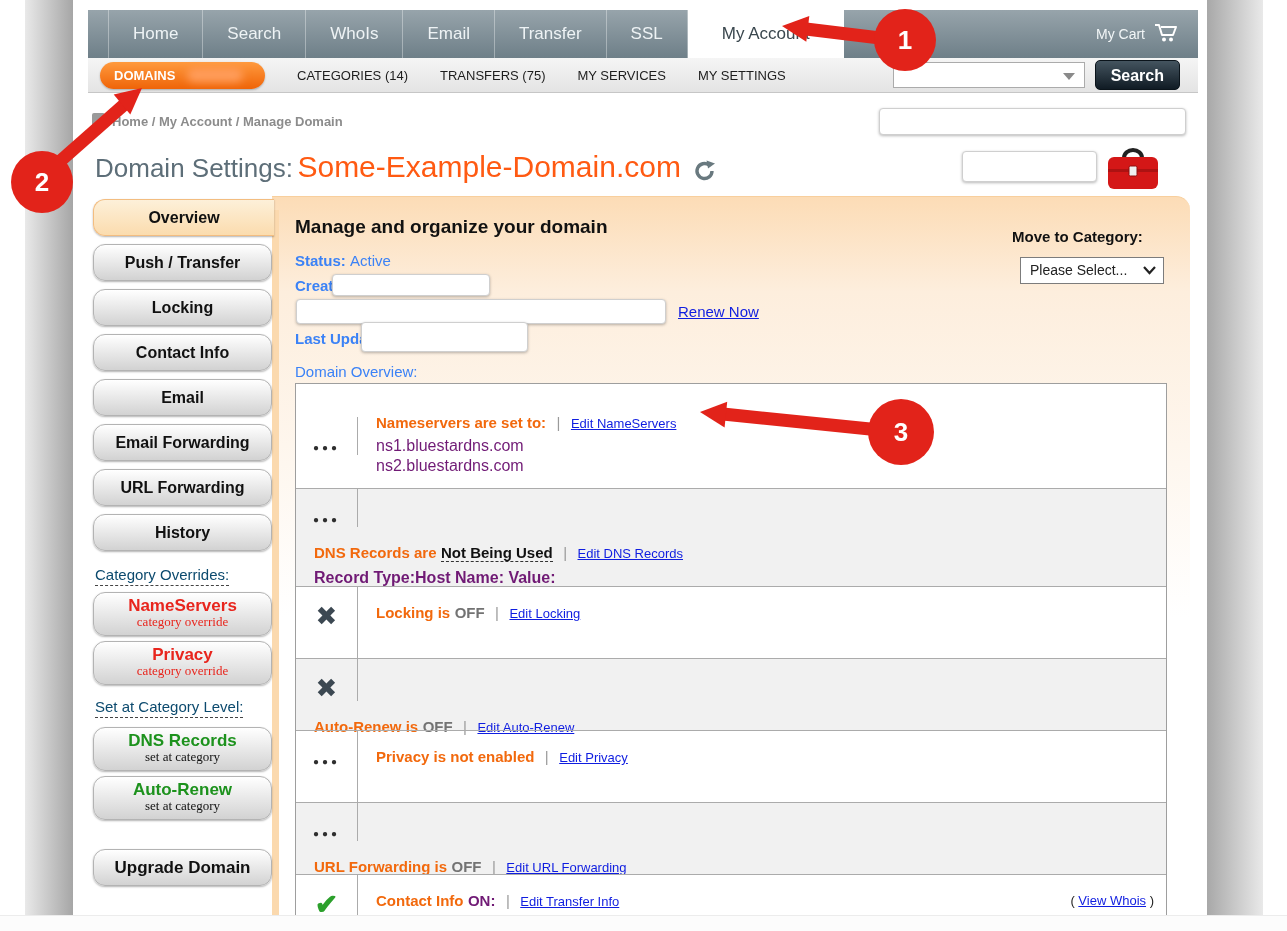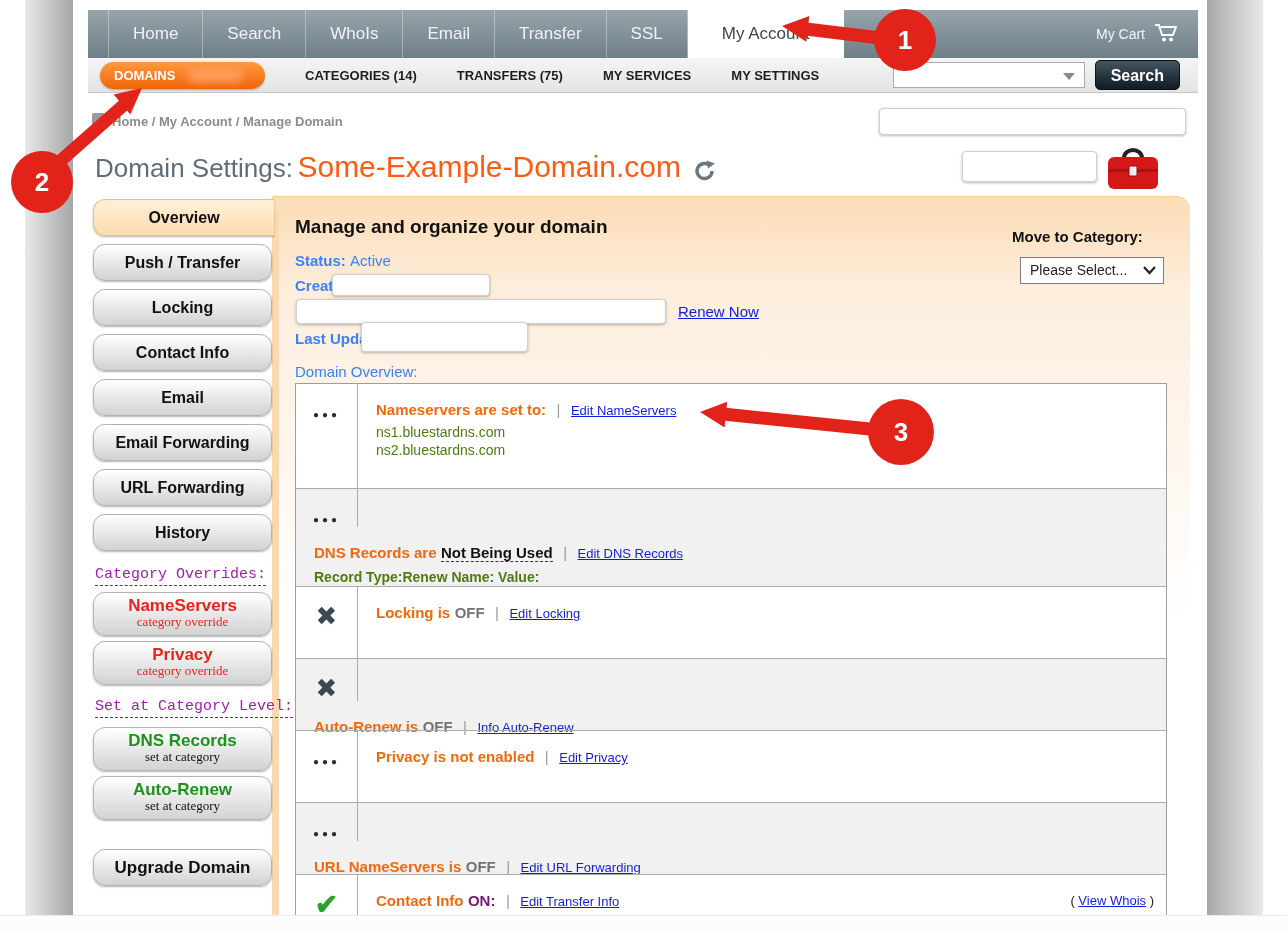--- a/index.html
+++ b/index.html
@@ -22,21 +22,21 @@
 
   
   .subnav { position:absolute; left:88px; top:58px; width:1110px; height:35px;
             background:linear-gradient(#f5f5f5,#e4e4e4); border-bottom:1px solid #c6c6c6;
             display:flex; align-items:center; z-index:3; }
   .domains-pill { margin-left:12px; height:27px; width:165px; border-radius:14px;
                   background:linear-gradient(#ff9a3e,#ef6408); display:flex; align-items:center;
                   padding:0 14px; color:#fff; font-weight:bold; font-size:13px; box-shadow:0 1px 2px rgba(0,0,0,.25); cursor:pointer; }
   .domains-pill .blur { display:inline-block; width:56px; height:14px; margin-left:12px; border-radius:8px;
                         background:#ff9d5c; filter:blur(4px); }
-  .subnav .snitem { margin-left:40px; font-size:13px; font-weight:bold; color:#1d1d1d; cursor:pointer; }
+  .subnav .snitem { margin-left:32px; font-size:13px; font-weight:normal; color:#1d1d1d; cursor:pointer; }
   .sn-search { margin-left:auto; display:flex; align-items:center; gap:10px; padding-right:18px; }
   .combo { width:192px; height:26px; background:#fff; border:1px solid #ababab; position:relative; cursor:pointer; }
   .combo .arr { position:absolute; right:9px; top:10px; width:0; height:0;
                 border-left:6px solid transparent; border-right:6px solid transparent; border-top:7px solid #8a8a8a; }
   .search-btn { height:30px; padding:0 15px; border-radius:5px; background:linear-gradient(#44545f,#101b24);
                 color:#fff; font-weight:bold; font-size:16px; line-height:30px; border:1px solid #0b141b; cursor:pointer; }
 
   
   .crumb { position:absolute; left:112px; top:114px; font-size:13px; font-weight:bold; color:#8c8c8c; z-index:3; }
   .crumb-icon { position:absolute; left:92px; top:113px; width:13px; height:13px; background:#9a9a9a; border-radius:2px; z-index:3; }
@@ -58,48 +58,48 @@
           background:linear-gradient(#ffffff,#d2d2d2); border:1px solid #b3b3b3;
           box-shadow:0 1px 2px rgba(0,0,0,.3); text-align:center; line-height:35px;
           font-size:16px; font-weight:bold; color:#111; cursor:pointer; z-index:3; }
   .sbtn.active { width:181px; background:linear-gradient(#fdf0d9,#fbdcae); border:1px solid #f3bd80; border-right:none;
                  border-radius:12px 0 0 12px; }
   .sbtn.twoline { height:44px; line-height:1.08; padding-top:4px; }
   .sbtn .t1 { display:block; font-size:17px; font-weight:bold; }
   .sbtn .t2 { display:block; font-size:13px; font-weight:normal;font-family:Liberation Serif, serif; }
   .red-t { color:#e8251d; }
   .green-t { color:#1d921d; }
-  .side-label { position:absolute; left:95px; font-size:15px; color:#a21caf; border-bottom:1px dashed #444;
-                padding-bottom:2px; z-index:3;font-family:Liberation Mono, monospace; }
+  .side-label { position:absolute; left:95px; font-size:15px; color:#0c4a6e; border-bottom:1px dashed #444;
+                padding-bottom:2px; z-index:3; }
 
   
   .mh2 { position:absolute; left:295px; top:216px; font-size:19px; font-weight:bold; color:#111; z-index:3; }
   .info { position:absolute; left:295px; font-size:15px; color:#3b82f6; z-index:3; }
   .info b { font-weight:bold; }
   .renew { position:absolute; left:678px; top:303px; font-size:15px; color:#0f1de0; text-decoration:underline; z-index:3; cursor:pointer; }
   .mtc-label { position:absolute; left:1012px; top:228px; font-size:15px; font-weight:bold; color:#111; z-index:3; }
   .mtc-select { position:absolute; left:1020px; top:257px; width:144px; height:27px; background:#fff;
                 border:1px solid #7c7c7c; z-index:3; font-size:14px; color:#222; line-height:25px;
                 padding-left:9px; cursor:pointer; }
   .mtc-select svg { position:absolute; right:7px; top:8px; }
 
   
   .otable { position:absolute; left:295px; top:383px; width:872px; border:1px solid #9e9e9e; background:#fff; z-index:3; }
   .orow { display:flex; border-top:1px solid #ababab; position:relative; }
-  .orow:first-child { border-top:none; }
+  .orow:first-child { border-top:none;align-items:center; }
   .orow.alt { background:#f1f1f1;flex-direction:column; }
   .oicon { width:62px; border-right:1px solid #ababab; display:flex; justify-content:center; padding-top:20px; }
   .obody { flex:1; padding:17px 14px 0 18px; }
   .otitle { font-size:15px; font-weight:bold; color:#f2690d; }
   .emph-red { font-size:15px; font-weight:bold; color:#737373; }
   .emph-green { font-size:15px; font-weight:bold; color:#701a75; }
   .emph-dash { font-size:15px; font-weight:bold; color:#111; border-bottom:1px dashed #333; }
   .sep { color:#9a9a9a; margin:0 6px; font-size:15px; }
   .olink { font-size:13px; color:#0f1de0; text-decoration:underline; cursor:pointer; }
-  .osub { font-size:14px; color:#4d7c0f; margin-top:5px; }
+  .osub { font-size:16px; color:#701a75; margin-top:5px; }
   .osub.bold { font-weight:bold; margin-top:7px; }
   .whois { position:absolute; right:12px; top:18px; font-size:13px; color:#222; }
   .whois a { color:#0f1de0; text-decoration:underline; cursor:pointer; }
 
   .ic-dots::before { content:"\25CF\25CF\25CF"; font-size:10px; letter-spacing:3px; color:#2e2e2e; }
   .ic-cross::before { content:"\2716"; font-size:26px; color:#3c4852; line-height:18px; }
   .ic-check::before { content:"\2714"; font-size:28px; font-weight:bold; color:#2ca02c; line-height:20px; }
 
   .annot { position:absolute; left:0; top:0; z-index:10; pointer-events:none; }
   .annot text { font-size:26px; font-weight:bold; fill:#fff; text-anchor:middle; }
@@ -256,21 +256,21 @@
       <div class="oicon">
           <span class="ic-dots"></span>
         </div>
       <div class="obody">
         <div>
           <span class="otitle">DNS Records are</span>
           <span class="emph-dash">Not Being Used</span>
           <span class="sep">|</span>
           <a class="olink">Edit DNS Records</a>
         </div>
-        <div class="osub bold">Record Type:Renew Name:   Value:</div>
+        <div class="osub bold">Record Type:Host Name:   Value:</div>
       </div>
     </div>
 
     <div class="orow" style="height:72px">
       <div class="oicon">
           <span class="ic-cross"></span>
         </div>
       <div class="obody">
         <div>
           <span class="otitle">Locking is</span>
@@ -283,21 +283,21 @@
 
     <div class="orow alt" style="height:72px">
       <div class="oicon">
           <span class="ic-cross"></span>
         </div>
       <div class="obody">
         <div>
           <span class="otitle">Auto-Renew is</span>
           <span class="emph-red">OFF</span>
           <span class="sep">|</span>
-          <a class="olink">Info Auto-Renew</a>
+          <a class="olink">Edit Auto-Renew</a>
         </div>
       </div>
     </div>
 
     <div class="orow" style="height:72px">
       <div class="oicon">
           <span class="ic-dots"></span>
         </div>
       <div class="obody">
         <div>
@@ -307,21 +307,21 @@
         </div>
       </div>
     </div>
 
     <div class="orow alt" style="height:72px">
       <div class="oicon">
           <span class="ic-dots"></span>
         </div>
       <div class="obody">
         <div>
-          <span class="otitle">URL NameServers is</span>
+          <span class="otitle">URL Forwarding is</span>
           <span class="emph-red">OFF</span>
           <span class="sep">|</span>
           <a class="olink">Edit URL Forwarding</a>
         </div>
       </div>
     </div>
 
     <div class="orow" style="height:120px">
       <div class="oicon">
           <span class="ic-check"></span>

